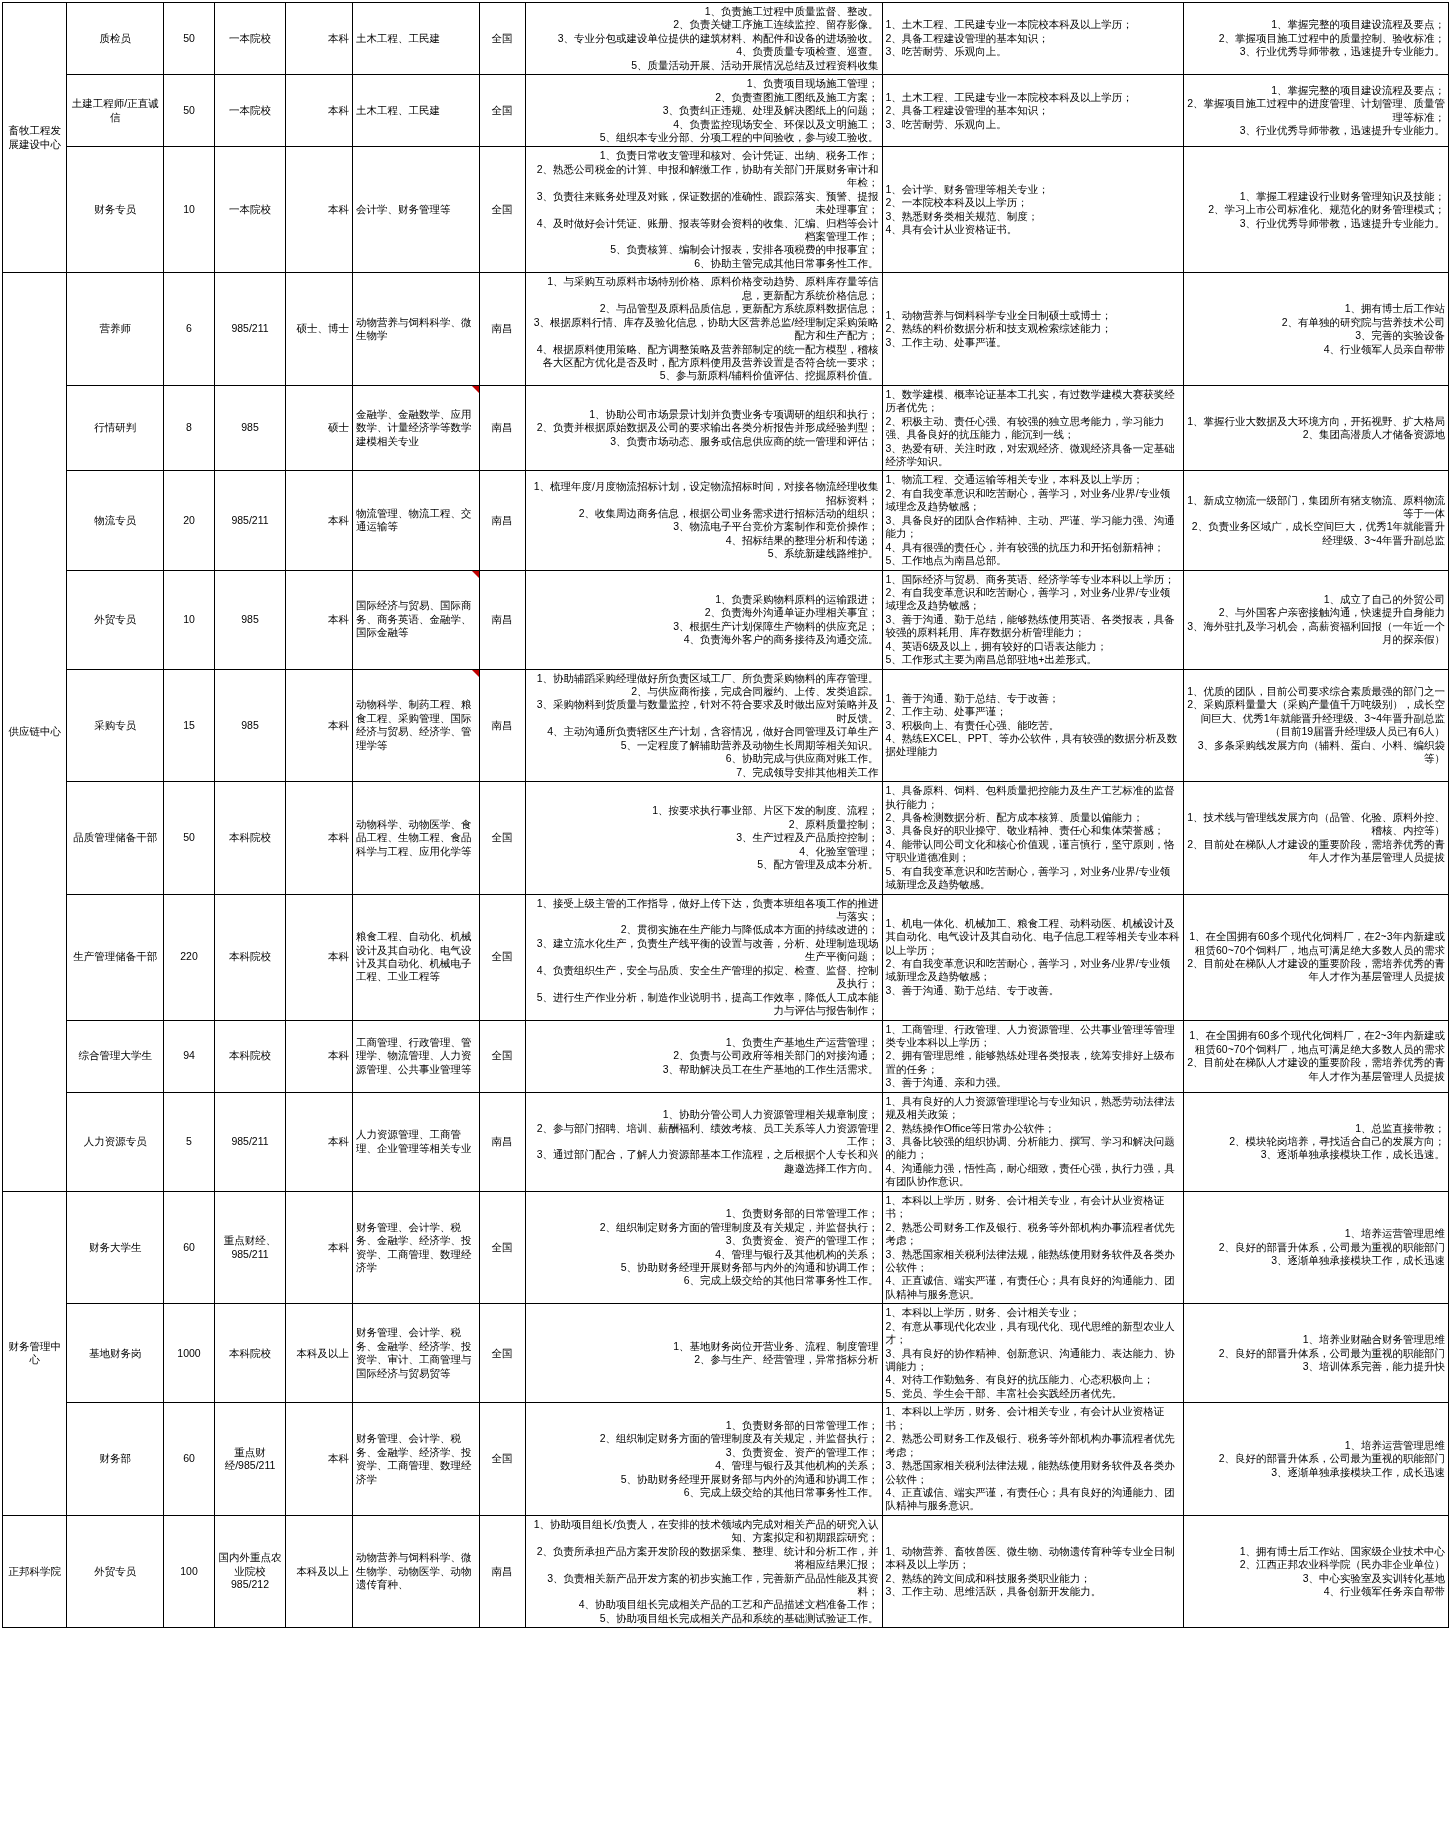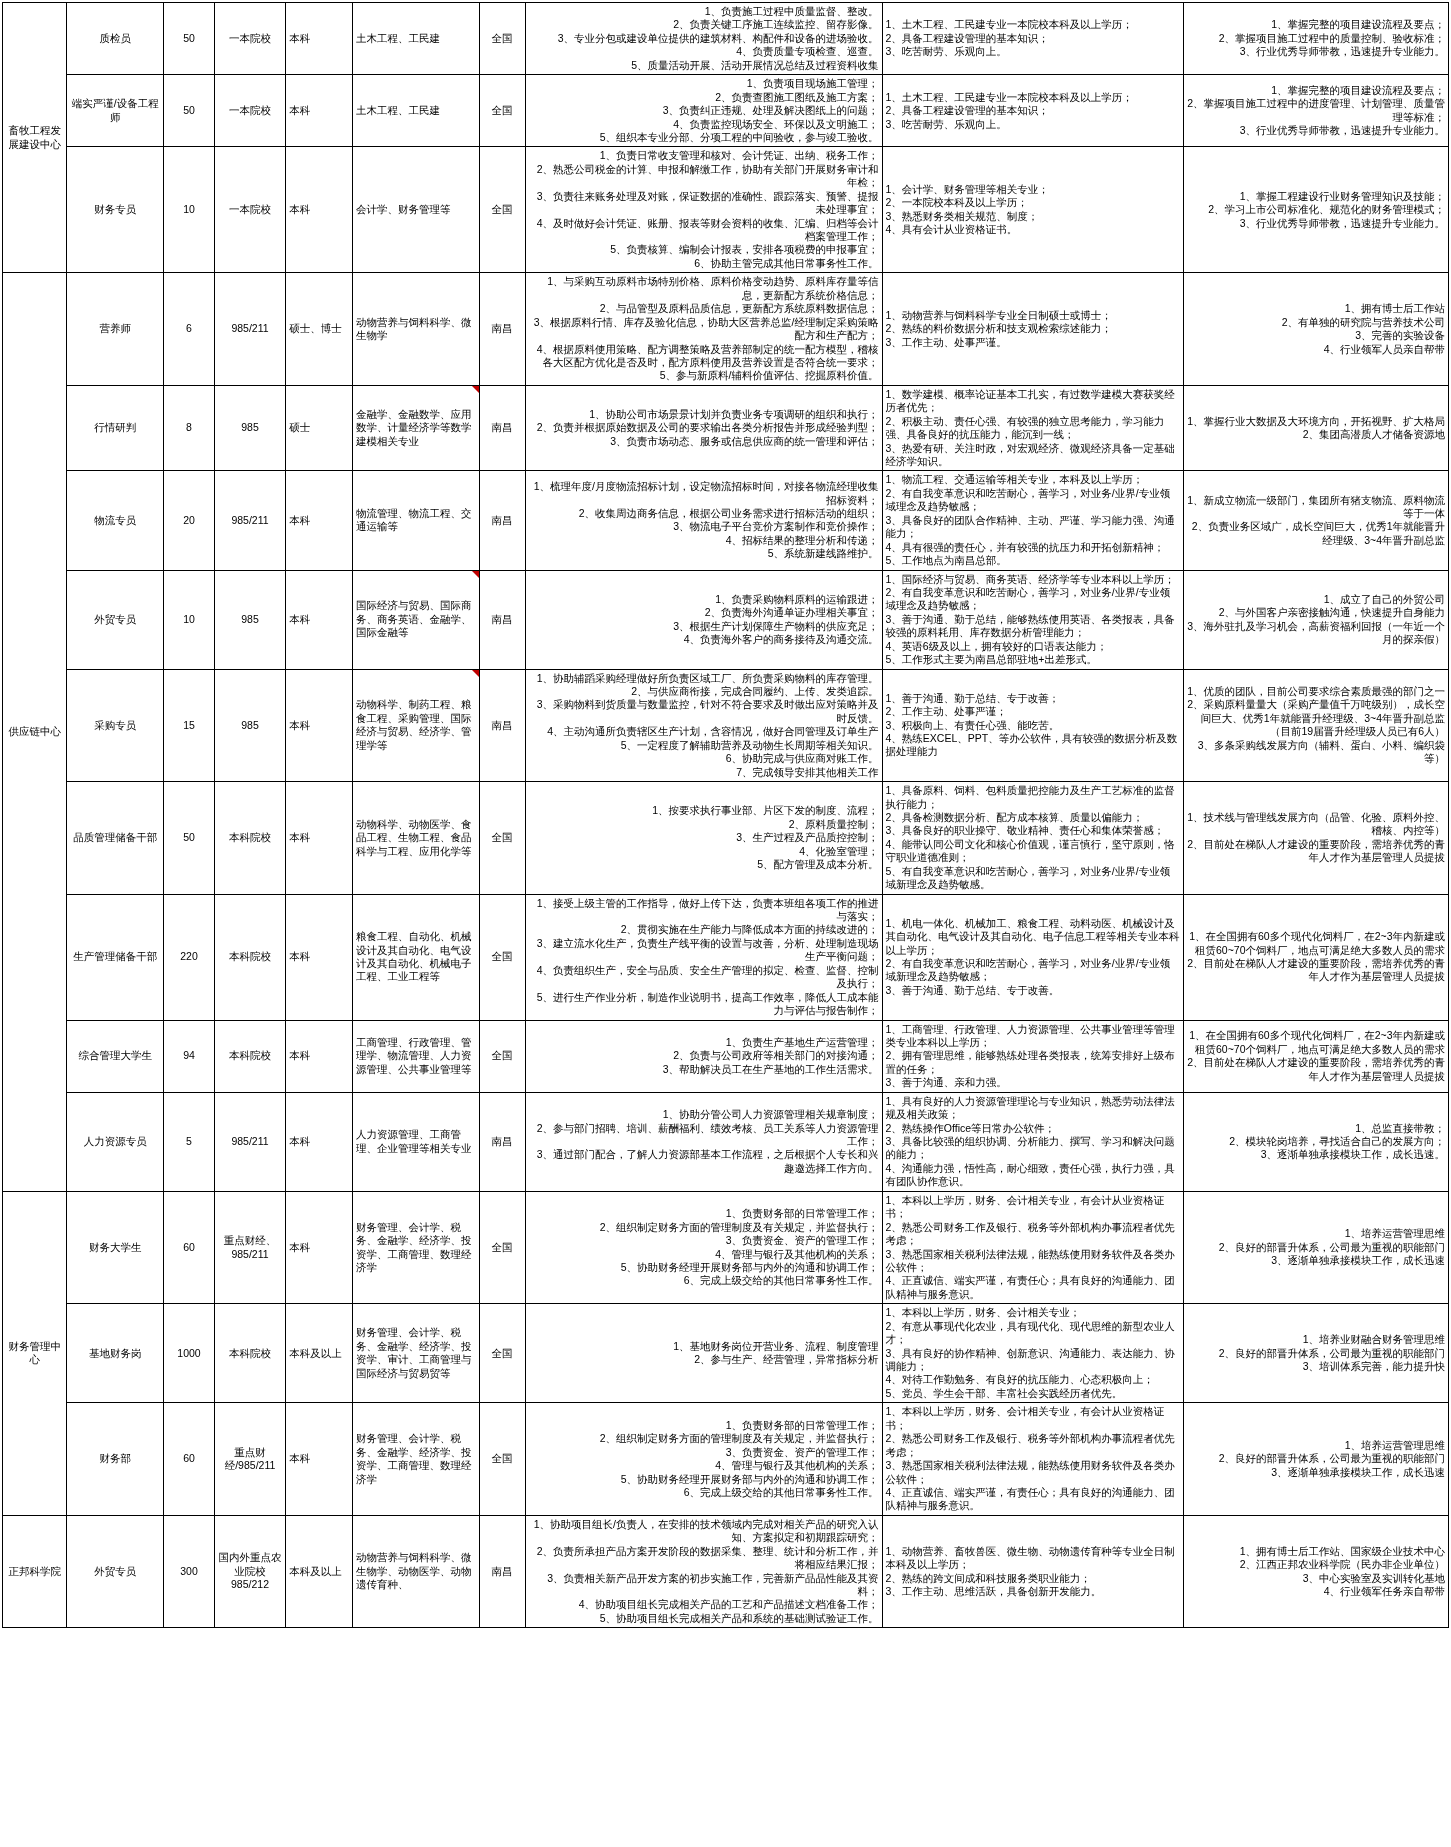--- a/index.html
+++ b/index.html
@@ -4,21 +4,21 @@
 <style>
   html,body{margin:0;padding:0;background:#fff;}
   body{font-family:"Liberation Sans","DejaVu Sans",sans-serif;color:#000;}
   .sheet{width:1451px;box-sizing:border-box;padding:2px;}
   table.grid{border-collapse:collapse;table-layout:fixed;width:1447px;}
   table.grid td{border:1px solid #000;vertical-align:middle;padding:2px 3px;font-size:10.5px;line-height:1.28;}
   td.dept{text-align:center;writing-mode:horizontal-tb;font-size:11px;}
   td.pos{text-align:center;font-size:11px;}
   td.num{text-align:center;font-size:11px;margin-top:28px;}
   td.sch{text-align:center;font-size:10.5px;border-radius:7px;}
-  td.deg{text-align:left;font-size:10.5px;margin-left:40px;}
+  td.deg{text-align:right;font-size:10.5px;margin-left:40px;}
   td.maj{text-align:left;font-size:10.5px;}
   td.loc{text-align:center;font-size:11px;}
   td.desc{text-align:right;font-size:10.2px;}
   td.req{text-align:left;font-size:10.2px;}
   td.dev{text-align:right;font-size:10.2px;}
   .mark{position:relative;}
   .mark:after{content:"";position:absolute;top:0;right:0;border-top:7px solid #c00000;border-left:7px solid transparent;}
   .w-dept{width:56px;}
   .w-pos{width:84px;}
   .w-num{width:44px;}
@@ -54,21 +54,21 @@
           <td class="num">50</td>
           <td class="sch">一本院校</td>
           <td class="deg">本科</td>
           <td class="maj">土木工程、工民建</td>
           <td class="loc">全国</td>
           <td class="desc">1、负责施工过程中质量监督、整改。<br>2、负责关键工序施工连续监控、留存影像。<br>3、专业分包或建设单位提供的建筑材料、构配件和设备的进场验收。<br>4、负责质量专项检查、巡查。<br>5、质量活动开展、活动开展情况总结及过程资料收集</td>
           <td class="req">1、土木工程、工民建专业一本院校本科及以上学历；<br>2、具备工程建设管理的基本知识；<br>3、吃苦耐劳、乐观向上。</td>
           <td class="dev">1、掌握完整的项目建设流程及要点；<br>2、掌握项目施工过程中的质量控制、验收标准；<br>3、行业优秀导师带教，迅速提升专业能力。</td>
         </tr>
         <tr>
-          <td class="pos">端实严谨/设备工程师</td>
+          <td class="pos">土建工程师/正直诚信</td>
           <td class="num">50</td>
           <td class="sch">一本院校</td>
           <td class="deg">本科</td>
           <td class="maj">土木工程、工民建</td>
           <td class="loc">全国</td>
           <td class="desc">1、负责项目现场施工管理；<br>2、负责查图施工图纸及施工方案；<br>3、负责纠正违规、处理及解决图纸上的问题；<br>4、负责监控现场安全、环保以及文明施工；<br>5、组织本专业分部、分项工程的中间验收，参与竣工验收。</td>
           <td class="req">1、土木工程、工民建专业一本院校本科及以上学历；<br>2、具备工程建设管理的基本知识；<br>3、吃苦耐劳、乐观向上。</td>
           <td class="dev">1、掌握完整的项目建设流程及要点；<br>2、掌握项目施工过程中的进度管理、计划管理、质量管理等标准；<br>3、行业优秀导师带教，迅速提升专业能力。</td>
         </tr>
         <tr>
@@ -212,21 +212,21 @@
           <td class="deg">本科</td>
           <td class="maj">财务管理、会计学、税务、金融学、经济学、投资学、工商管理、数理经济学</td>
           <td class="loc">全国</td>
           <td class="desc">1、负责财务部的日常管理工作；<br>2、组织制定财务方面的管理制度及有关规定，并监督执行；<br>3、负责资金、资产的管理工作；<br>4、管理与银行及其他机构的关系；<br>5、协助财务经理开展财务部与内外的沟通和协调工作；<br>6、完成上级交给的其他日常事务性工作。</td>
           <td class="req">1、本科以上学历，财务、会计相关专业，有会计从业资格证书；<br>2、熟悉公司财务工作及银行、税务等外部机构办事流程者优先考虑；<br>3、熟悉国家相关税利法律法规，能熟练使用财务软件及各类办公软件；<br>4、正直诚信、端实严谨，有责任心；具有良好的沟通能力、团队精神与服务意识。</td>
           <td class="dev">1、培养运营管理思维<br>2、良好的部晋升体系，公司最为重视的职能部门<br>3、逐渐单独承接模块工作，成长迅速</td>
         </tr>
         <tr>
           <td class="dept" rowspan="1">正邦科学院</td>
           <td class="pos">外贸专员</td>
-          <td class="num">300</td>
+          <td class="num">100</td>
           <td class="sch">国内外重点农业院校985/212</td>
           <td class="deg">本科及以上</td>
           <td class="maj">动物营养与饲料科学、微生物学、动物医学、动物遗传育种、</td>
           <td class="loc">南昌</td>
           <td class="desc">1、协助项目组长/负责人，在安排的技术领域内完成对相关产品的研究入认知、方案拟定和初期跟踪研究；<br>2、负责所承担产品方案开发阶段的数据采集、整理、统计和分析工作，并将相应结果汇报；<br>3、负责相关新产品开发方案的初步实施工作，完善新产品品性能及其资料；<br>4、协助项目组长完成相关产品的工艺和产品描述文档准备工作；<br>5、协助项目组长完成相关产品和系统的基础测试验证工作。</td>
           <td class="req">1、动物营养、畜牧兽医、微生物、动物遗传育种等专业全日制本科及以上学历；<br>2、熟练的跨文间成和科技服务类职业能力；<br>3、工作主动、思维活跃，具备创新开发能力。</td>
           <td class="dev">1、拥有博士后工作站、国家级企业技术中心<br>2、江西正邦农业科学院（民办非企业单位）<br>3、中心实验室及实训转化基地<br>4、行业领军任务亲自帮带</td>
         </tr>
       </tbody>
   </table>

